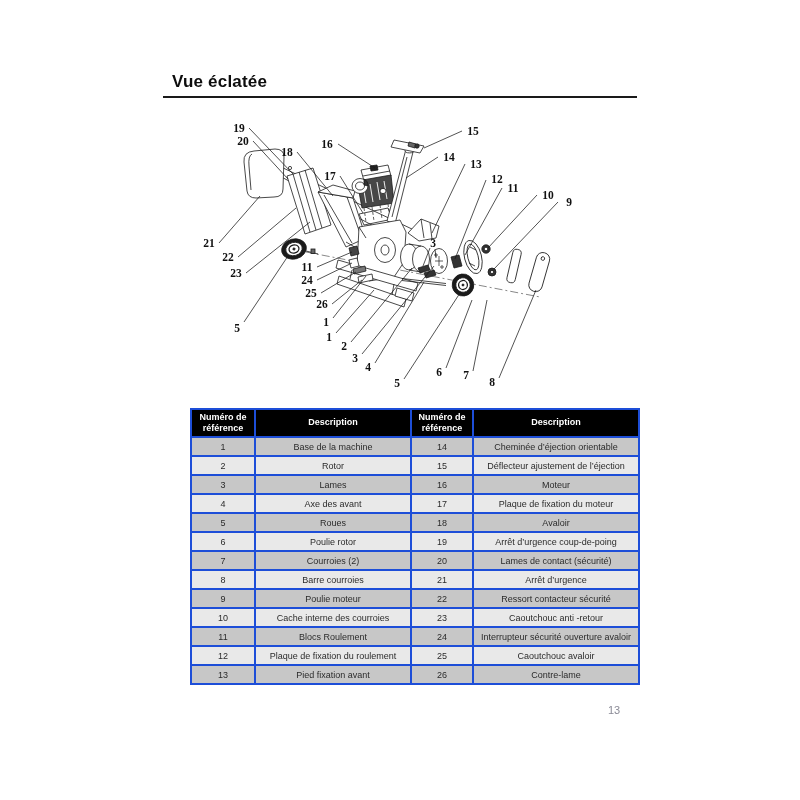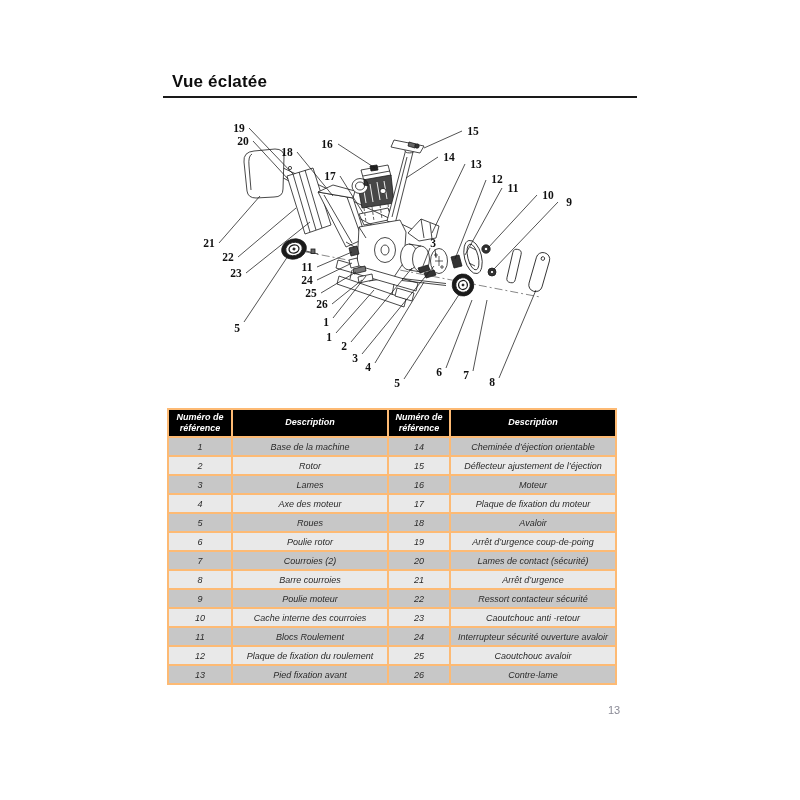--- a/index.html
+++ b/index.html
@@ -1,20 +1,20 @@
 <!DOCTYPE html>
 <html><head>
 <meta charset="utf-8">
 <style>
   html,body{margin:0;padding:0;}
   body{width:800px;height:800px;background:#ffffff;font-family:"Liberation Sans",sans-serif;position:relative;overflow:hidden;}
   .title{position:absolute;left:164px;top:72px;font-size:17px;font-weight:bold;color:#0d0d0d;letter-spacing:.2px;margin-left:8px;}
   .rule{position:absolute;left:163px;top:96px;width:474px;height:2px;background:#1a1a1a;}
   svg.diagram{position:absolute;left:0;top:0;}
-  table.parts{position:absolute;left:167px;top:408px;border-collapse:separate;border-spacing:2px;background:#fdba74;table-layout:fixed;font-style:italic;}
+  table.parts{position:absolute;left:190px;top:408px;border-collapse:separate;border-spacing:2px;background:#1d4ed8;table-layout:fixed;}
   table.parts th{background:#000;color:#fff;font-size:9px;font-weight:bold;text-align:center;vertical-align:middle;height:26px;line-height:1.25;padding:0 2px;}
   table.parts td{font-size:9px;color:#2b2b2b;height:15px;padding:1px 0;vertical-align:middle;}
   td.num{text-align:center;}
   td.desc{text-align:center;padding-left:8px;}
   tr.odd td{background:#c7c7c7;}
   tr.even td{background:#e9e9e9;}
   .pagenum{position:absolute;left:608px;top:704px;font-size:11px;color:#8a8a96;}
   text.co{font-family:"Liberation Serif",serif;font-weight:bold;font-size:11.5px;fill:#111;text-anchor:middle;}
 </style>
 </head>
@@ -251,21 +251,21 @@
         <td class="desc">Déflecteur ajustement de l’éjection</td>
       </tr>
     <tr class="odd">
         <td class="num">3</td>
         <td class="desc">Lames</td>
         <td class="num">16</td>
         <td class="desc">Moteur</td>
       </tr>
     <tr class="even">
         <td class="num">4</td>
-        <td class="desc">Axe des moteur</td>
+        <td class="desc">Axe des avant</td>
         <td class="num">17</td>
         <td class="desc">Plaque de fixation du moteur</td>
       </tr>
     <tr class="odd">
         <td class="num">5</td>
         <td class="desc">Roues</td>
         <td class="num">18</td>
         <td class="desc">Avaloir</td>
       </tr>
     <tr class="even">

